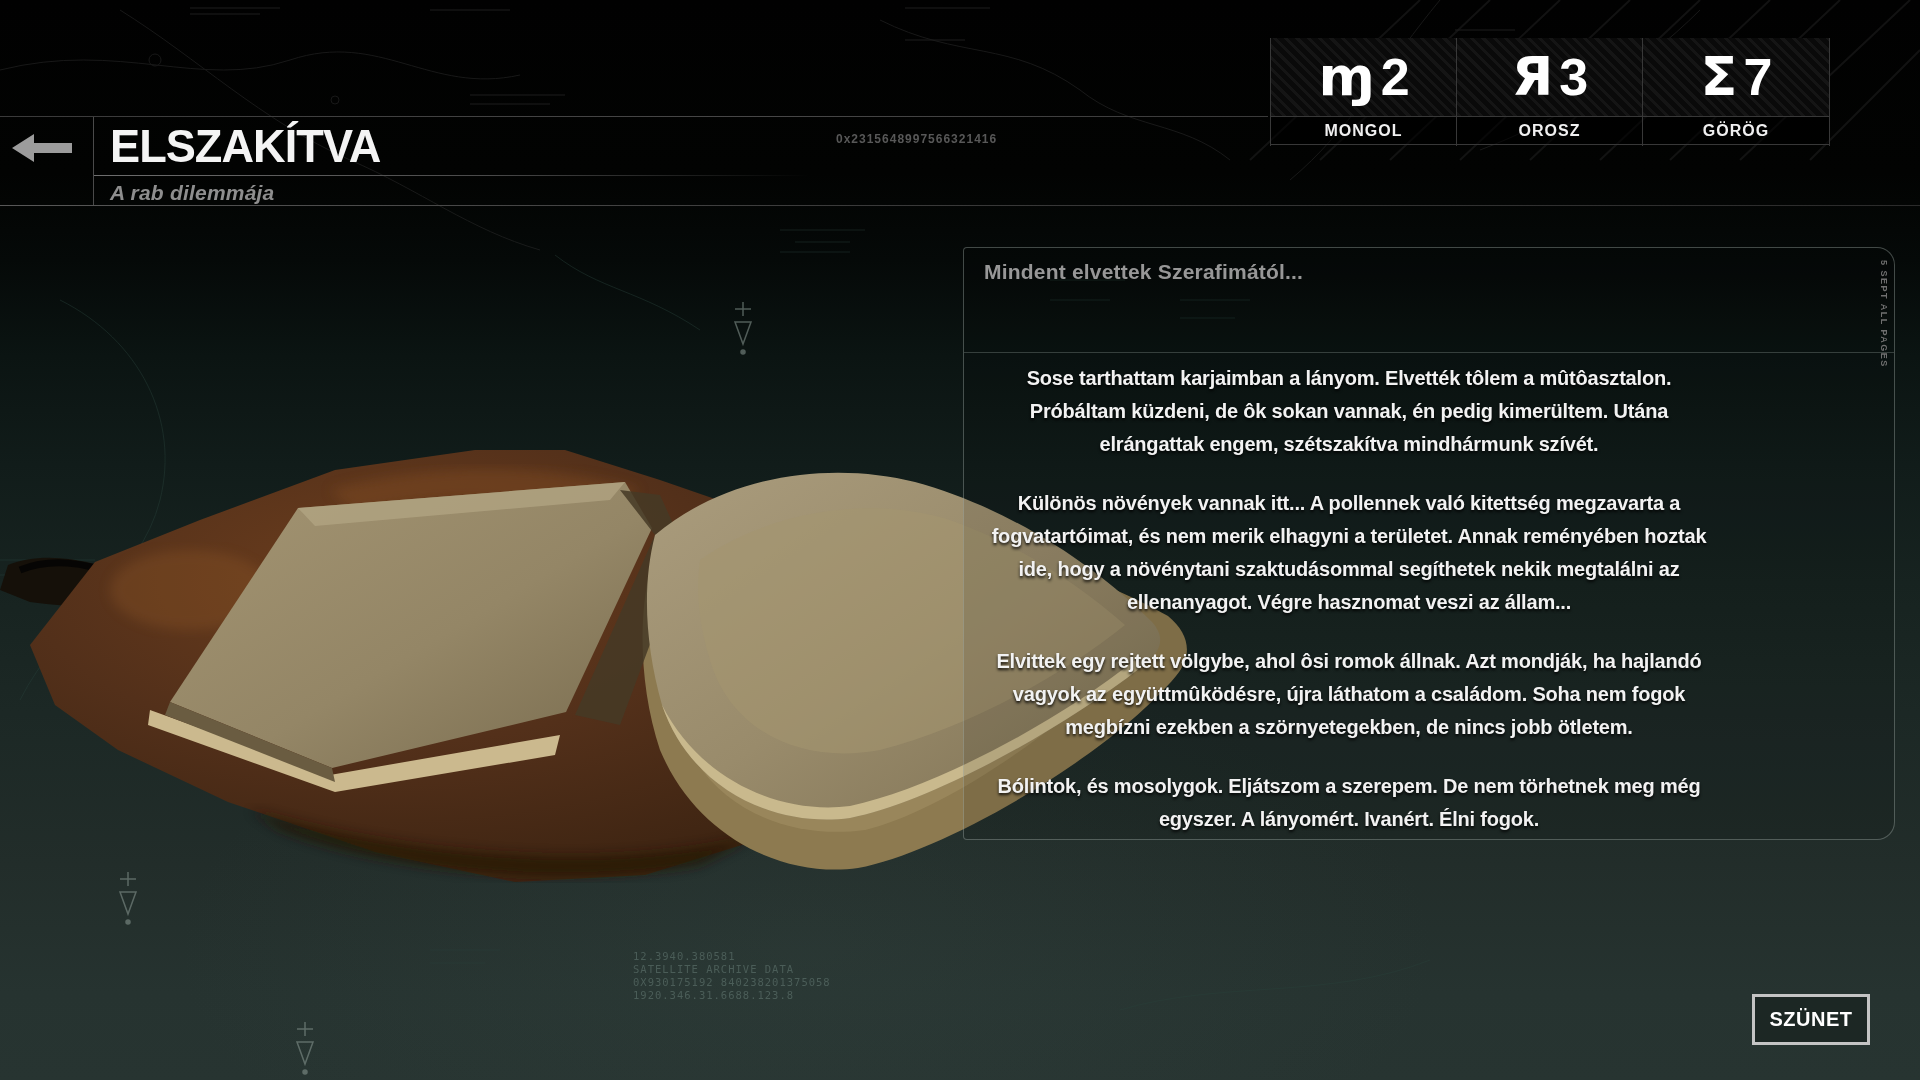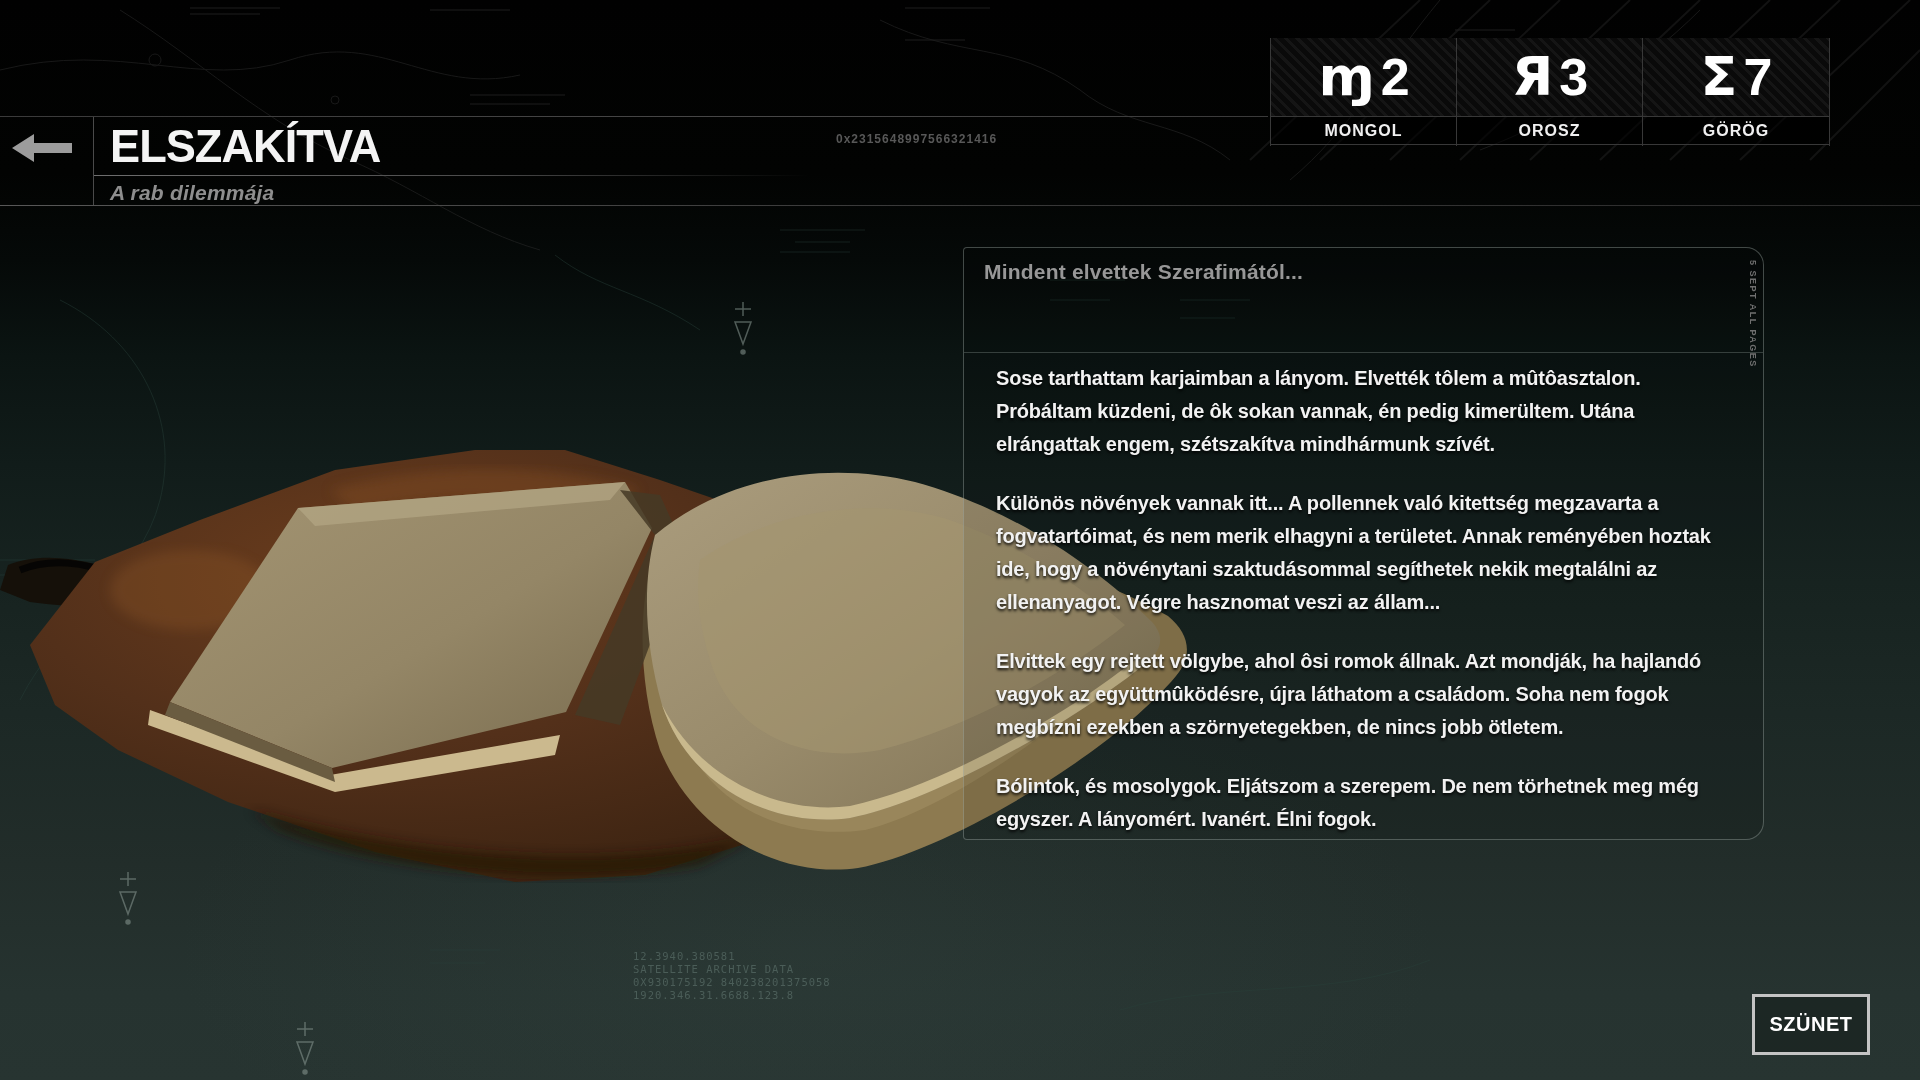--- a/index.html
+++ b/index.html
@@ -35,37 +35,37 @@
   .lang-cell:last-child{border-right:none;}
   .lang-glyph-row{height:79px;display:flex;align-items:center;justify-content:center;gap:6px;
     background:repeating-linear-gradient(45deg,#151515 0 3px,#0a0a0a 3px 8px);
     border-bottom:1px solid #383838;}
   .lang-glyph{font-family:"DejaVu Sans",sans-serif;font-size:54px;font-weight:bold;color:#fff;line-height:1;}
   .lang-level{font-size:52px;font-weight:bold;color:#fff;line-height:1;letter-spacing:-1px;}
   .lang-label-row{height:28px;display:flex;align-items:center;justify-content:center;border-bottom:1px solid #383838;background:rgba(0,0,0,.55);}
   .lang-label{font-size:16px;font-weight:bold;color:#f0f0f0;letter-spacing:1px;}
 
   
-  .doc-panel{left:963px;top:247px;width:801px;height:593px;
+  .doc-panel{left:963px;top:247px;width:932px;height:593px;
     border:1px solid rgba(168,182,176,.38);
     border-radius:4px 18px 18px 4px;background:rgba(0,0,0,.10);}
   .doc-title{position:absolute;left:20px;top:12px;font-size:21px;font-weight:bold;color:#979797;letter-spacing:.2px;}
   .doc-separator{position:absolute;left:0;top:104px;width:100%;height:1px;background:rgba(160,172,166,.30);}
   .doc-side-label{position:absolute;right:5px;top:12px;writing-mode:vertical-rl;font-size:9px;font-weight:bold;color:#6f6f6f;letter-spacing:1.5px;}
-  .doc-body{position:absolute;left:32px;top:114px;width:730px;color:#f2f2f2;
+  .doc-body{position:absolute;left:20px;top:114px;width:730px;color:#f2f2f2;
     font-size:20px;font-weight:bold;line-height:33px;letter-spacing:-.2px;
-    text-shadow:0 2px 3px rgba(0,0,0,.9);}
+    text-shadow:0 2px 3px rgba(0,0,0,.9);text-align:center;}
   .doc-body p{margin:0 0 26px 0;}
 
   
   .sat-block{left:633px;top:950px;font-family:"DejaVu Sans Mono",monospace;
     font-size:10.5px;line-height:13px;color:rgba(126,150,143,.40);letter-spacing:1px;white-space:pre;}
 
   
-  .pause-btn{left:1752px;top:994px;width:118px;height:61px;
+  .pause-btn{left:1752px;top:994px;width:118px;height:51px;
     border:3px solid #c4c4c4;background:rgba(17,25,23,.45);
     display:flex;align-items:center;justify-content:center;cursor:pointer;}
   .pause-label{font-size:20px;font-weight:bold;color:#fff;letter-spacing:.5px;}
 </style>
 </head>
 <body>
 
 <div class="stage">
 
   <svg class="abs map-decor" width="1920" height="1080" viewBox="0 0 1920 1080">

